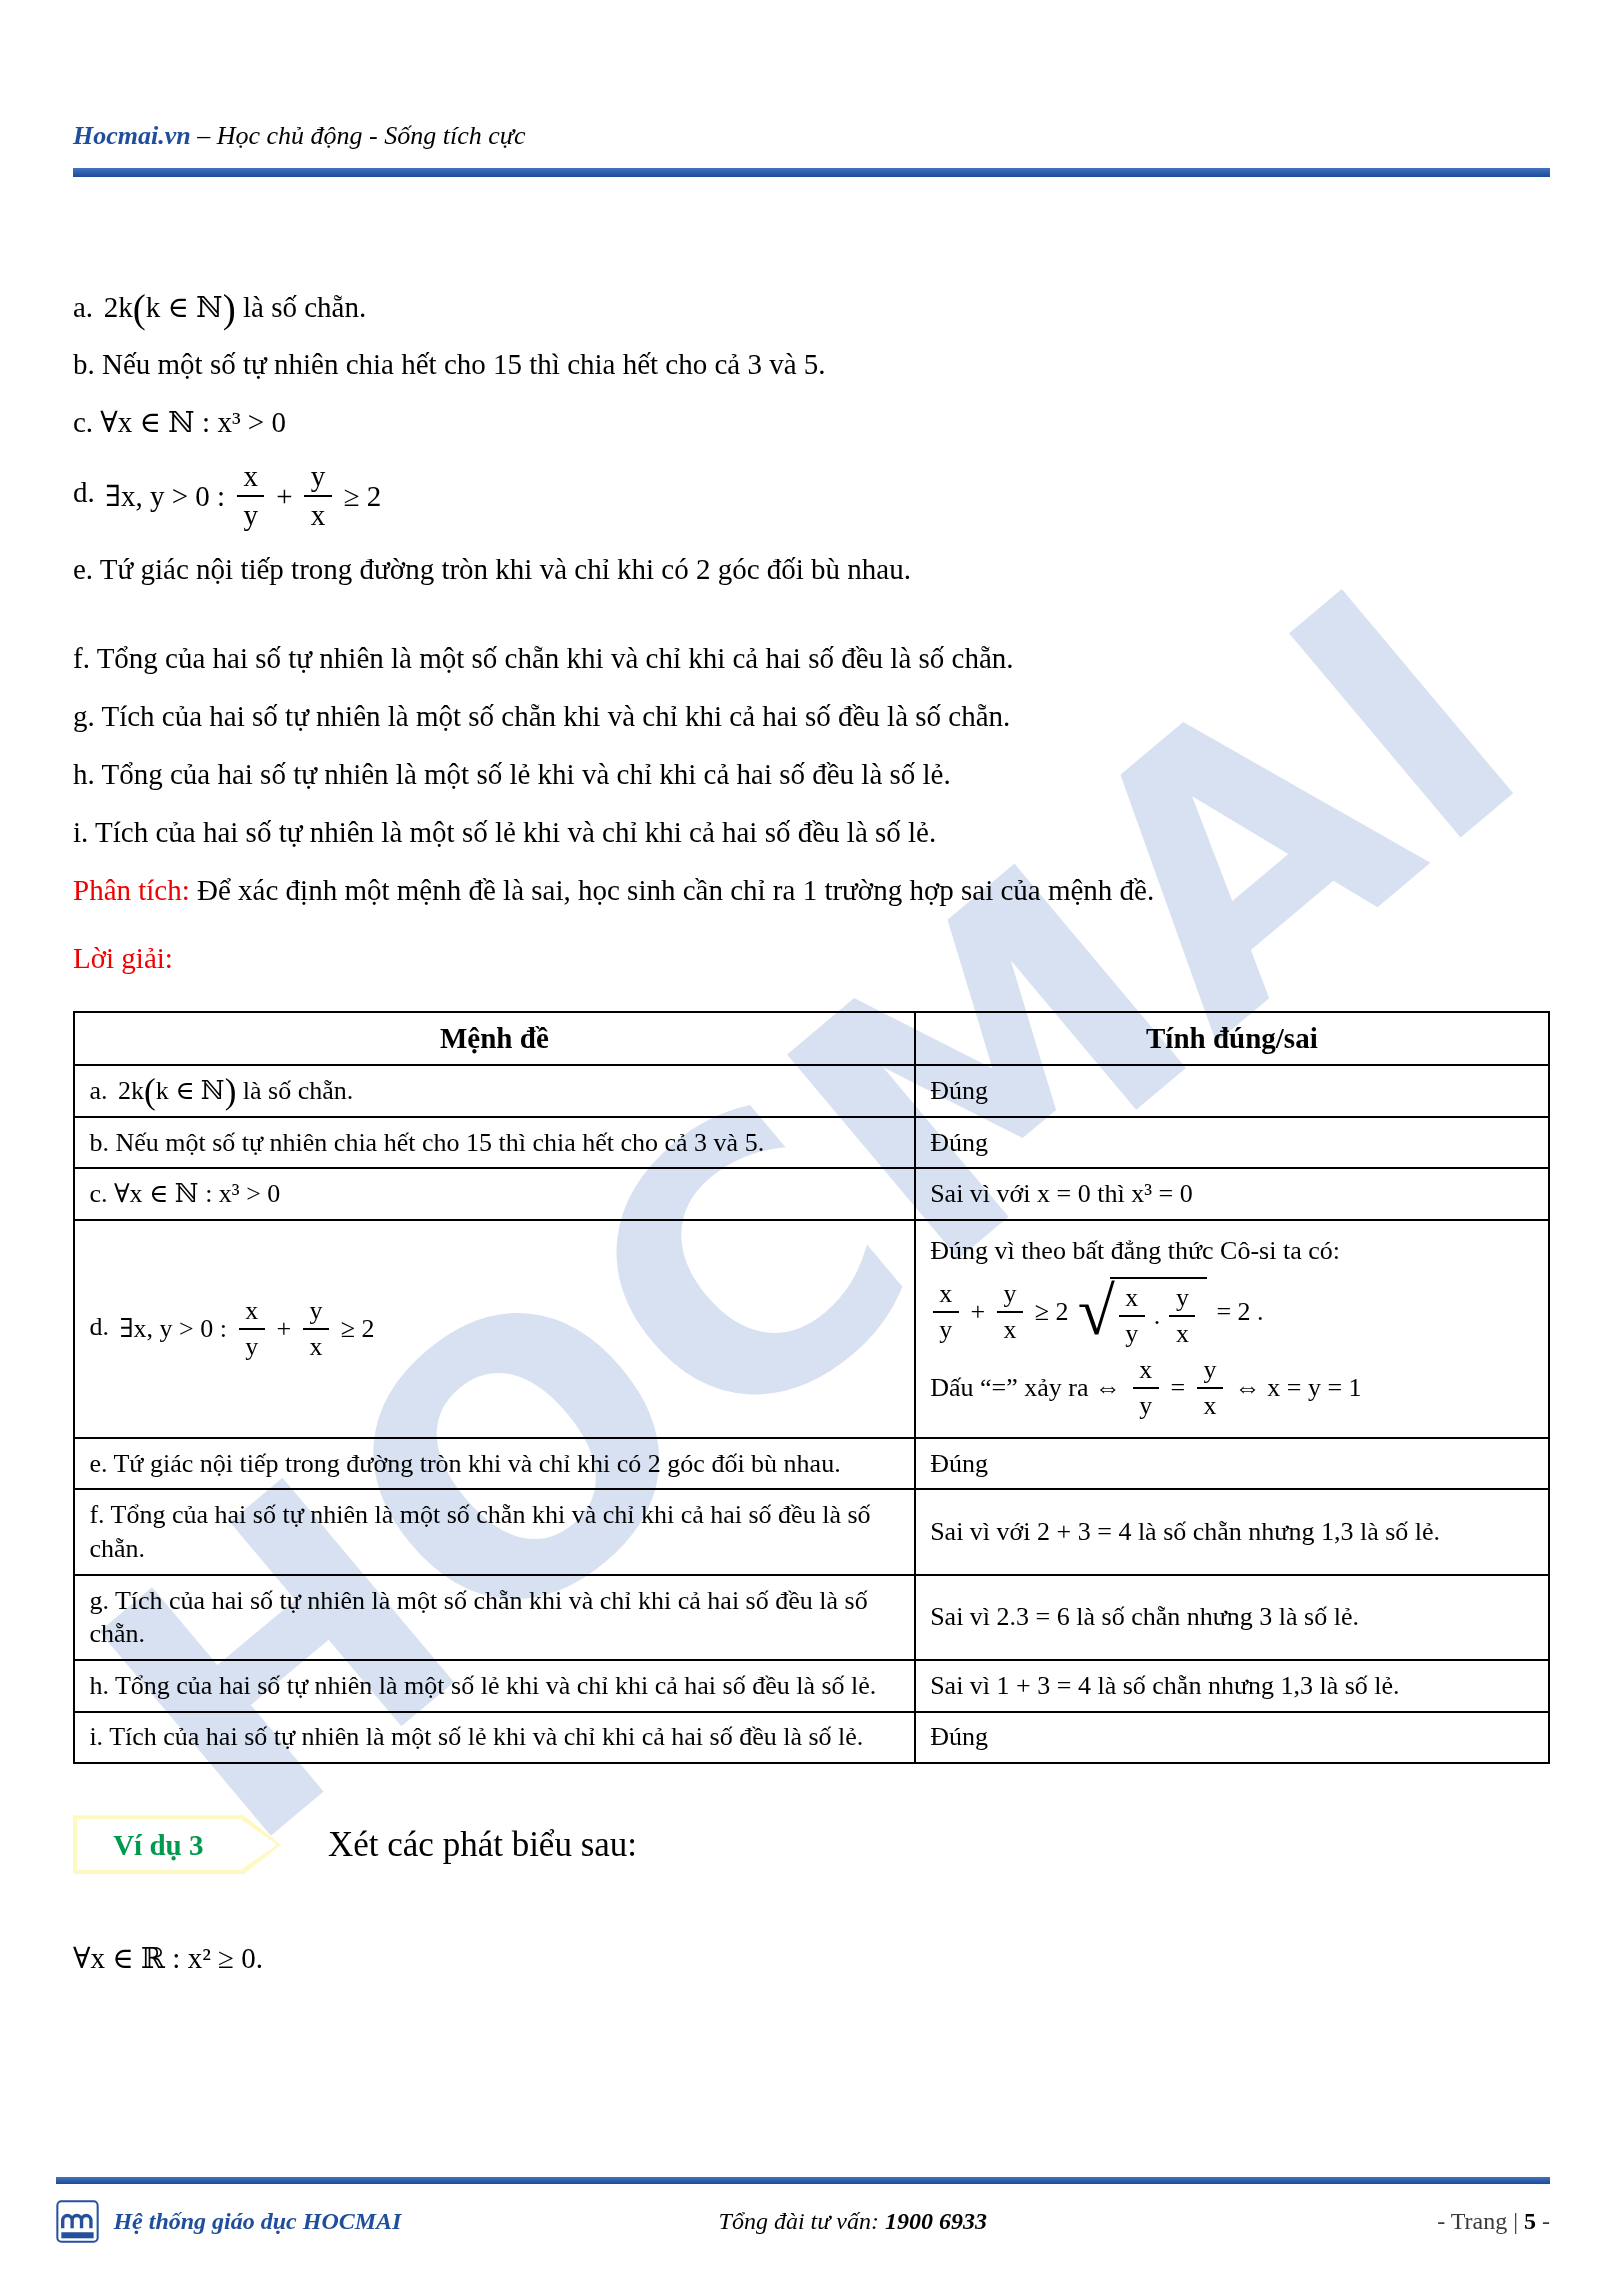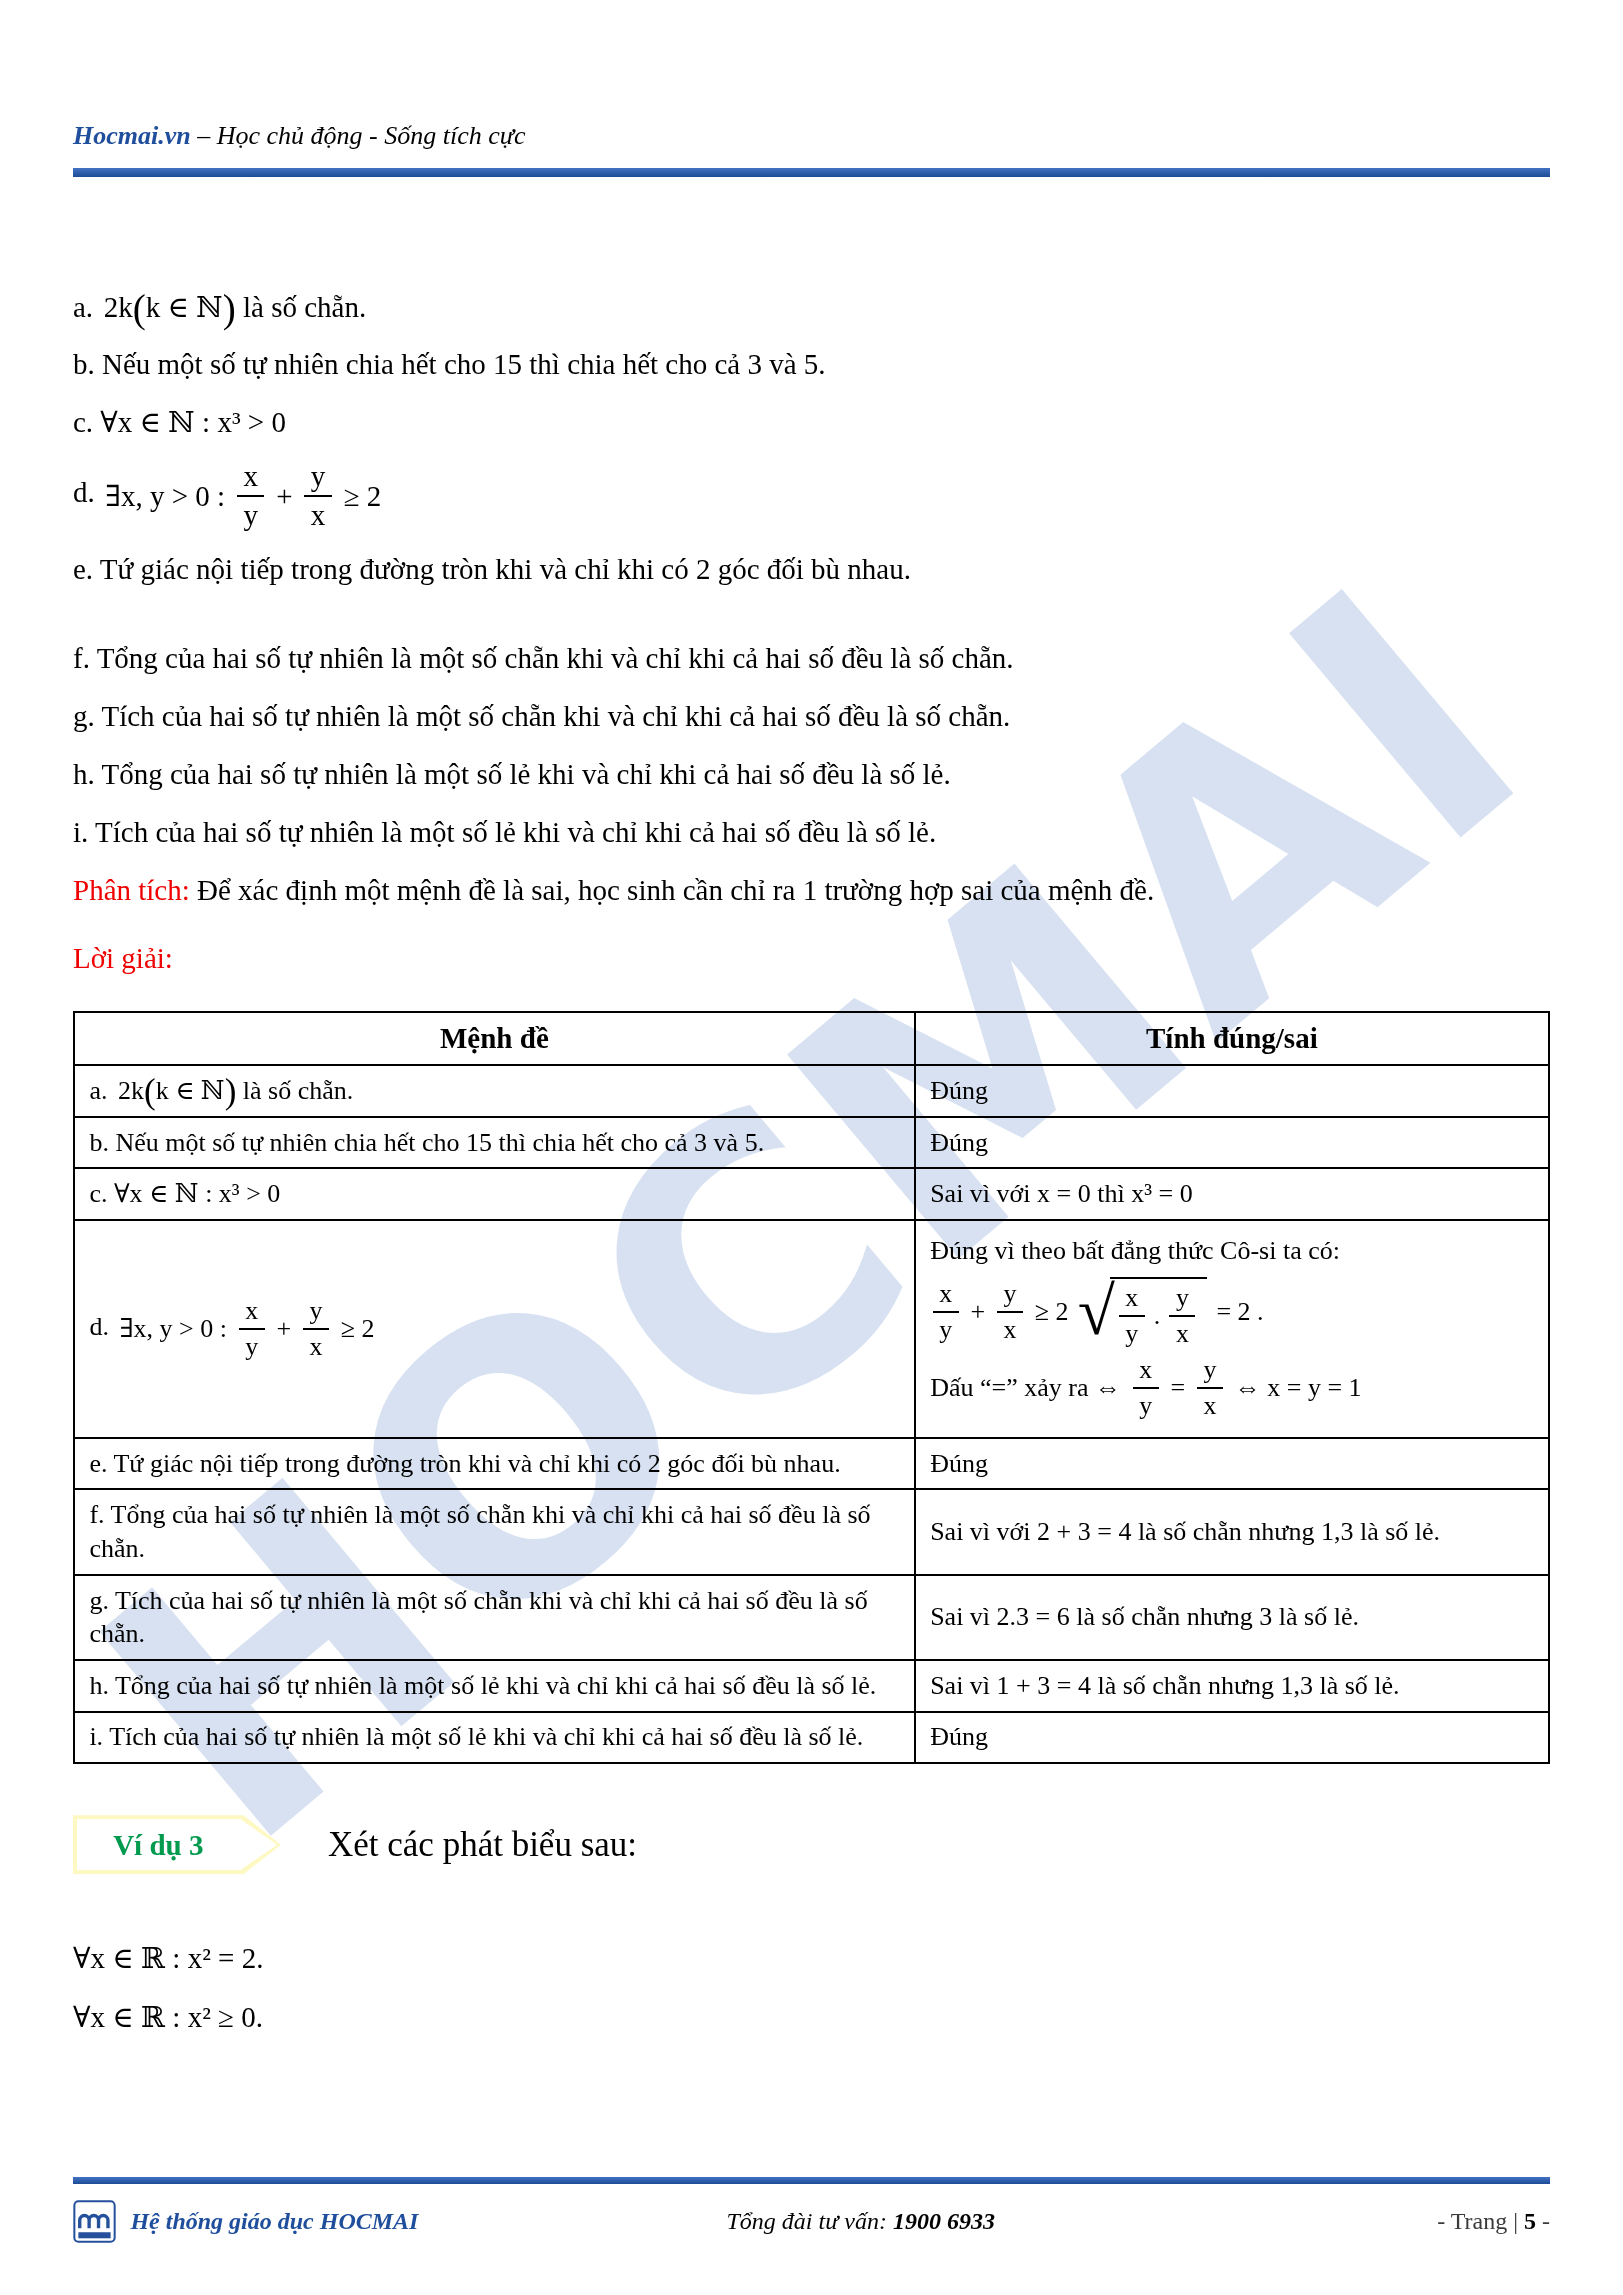--- a/index.html
+++ b/index.html
@@ -49,21 +49,21 @@
   .vd-badge { position:relative; width:208px; height:59px; background:#fef9c3; flex:none;
     clip-path:polygon(0 0, 82% 0, 100% 50%, 82% 100%, 0 100%); }
   .vd-badge .inner { position:absolute; top:3.9px; left:3.9px; right:3.9px; bottom:3.9px; background:#fff;
     clip-path:polygon(0 0, 81.5% 0, 100% 50%, 81.5% 100%, 0 100%); }
   .vd-badge .txt { position:absolute; top:50%; left:41%; transform:translate(-50%,-50%);
     color:#009a4e; font-weight:bold; font-size:29px; white-space:nowrap; }
   .example-intro { font-size:35px; }
   .ex-lines { margin-top:65px; font-size:29px; }
   .ex-lines .line { margin-bottom:21px; }
   
-  .footer { position:absolute; left:73px; right:73px; bottom:52px; z-index:1; }
+  .footer { position:absolute; left:56px; right:73px; bottom:52px; z-index:1; }
   .rule-bottom { height:7.2px; background:linear-gradient(#4273c2,#1d4b96); margin-bottom:15.7px; }
   .footer-row { display:flex; align-items:center; font-size:24px; }
   .footer-left { flex:1.1; display:flex; align-items:center; gap:14.4px; }
   .footer-org { color:#1f4e9c; font-style:italic; font-weight:bold; }
   .footer-center { flex:1; text-align:center; font-style:italic; }
   .footer-center b { font-style:italic; }
   .footer-right { flex:0.9; text-align:right; color:#3a3a3a; }
   .footer-right b { color:#000; }
 </style>
 </head>
@@ -232,21 +232,20 @@
 
     <div class="example-head">
       <div class="vd-badge">
         <div class="inner"></div>
         <span class="txt">Ví dụ 3</span>
       </div>
       <span class="example-intro">Xét các phát biểu sau:</span>
     </div>
 
     <div class="ex-lines">
-      <p class="line">∀x ∈ ℝ : x² = 2.</p>
       <p class="line">∀x ∈ ℝ : x² ≥ 0.</p>
     </div>
 
   </main>
 
   <footer class="footer">
     <div class="rule-bottom"></div>
     <div class="footer-row">
       <div class="footer-left">
         <svg width="43" height="43" viewBox="0 0 64 64">

